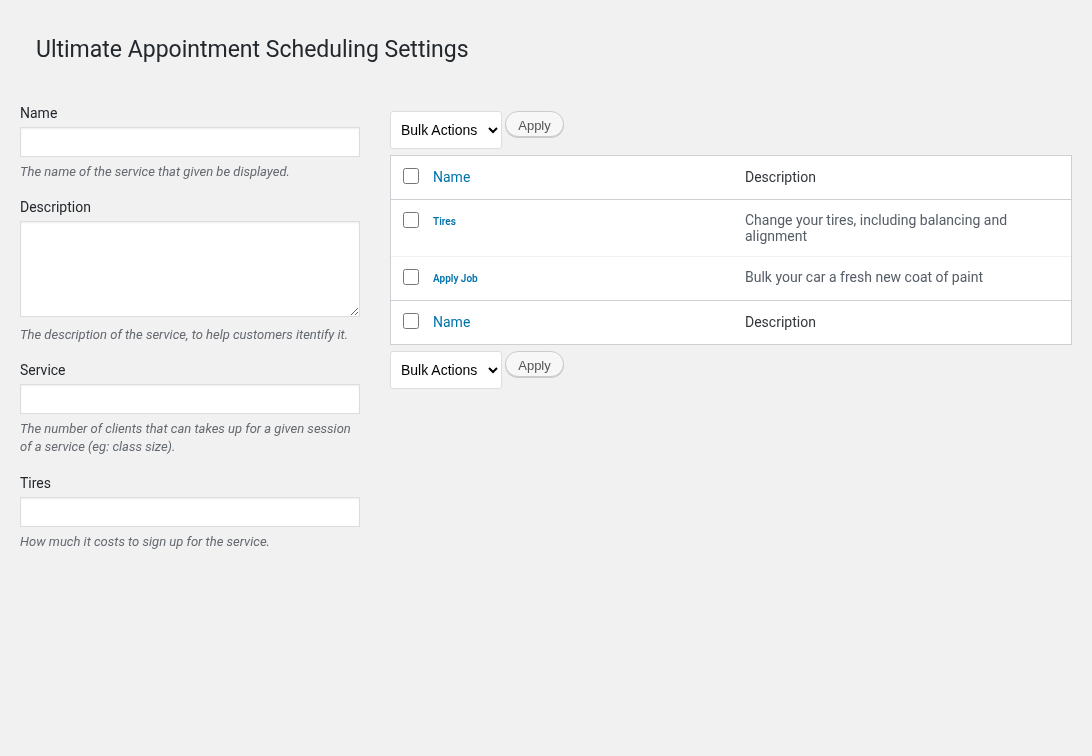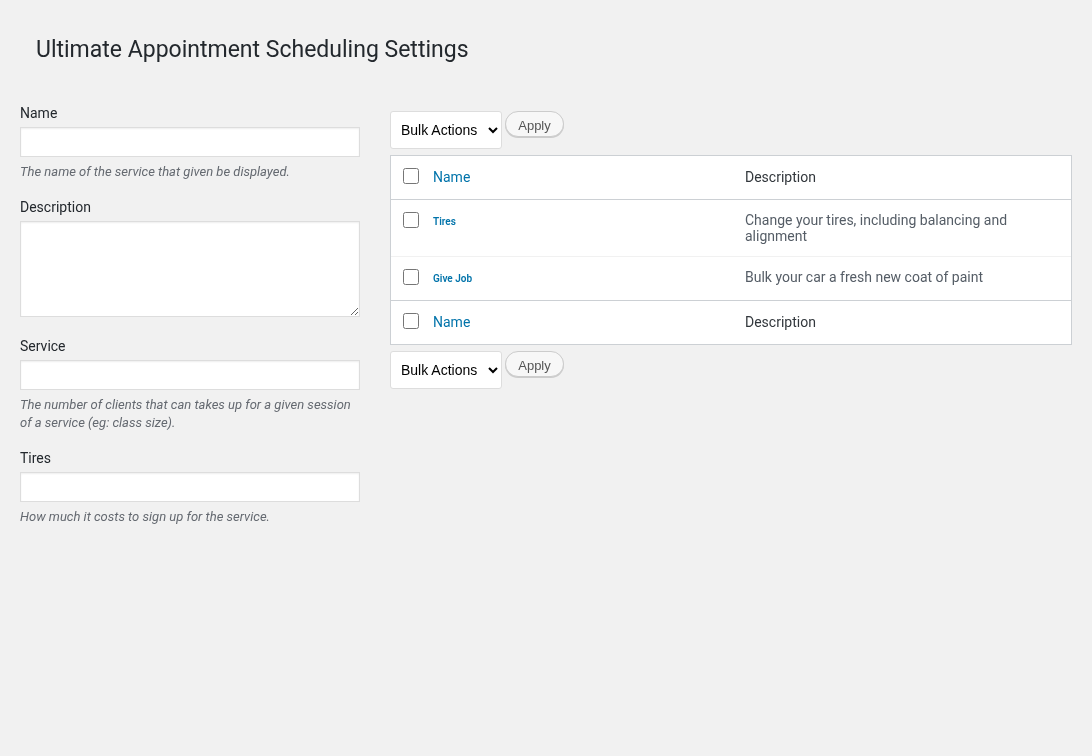--- a/index.html
+++ b/index.html
@@ -205,20 +205,21 @@
 
         <div class="form-field">
           <label>Name</label>
           <input type="text" value="" style="">
           <p class="form-hint">The name of the service that given be displayed.</p>
         </div>
 
         <div class="form-field">
           <label>Description</label>
           <textarea style=""></textarea>
+          <p class="form-hint">The description of the service, to help customers itentify it.</p>
         </div>
 
         <div class="form-field">
           <label>Service</label>
           <input type="text" value="" style="">
           <p class="form-hint">The number of clients that can takes up for a given session of a service (eg: class size).</p>
         </div>
 
 
         <div class="form-field">
@@ -247,21 +248,21 @@
           </tr>
         </thead>
         <tbody>
           <tr>
             <td class="check-column"><input type="checkbox" style=""></td>
             <td><a href="#" class="row-title">Tires</a></td>
             <td>Change your tires, including balancing and alignment</td>
           </tr>
           <tr>
             <td class="check-column"><input type="checkbox" style=""></td>
-            <td><a href="#" class="row-title">Give Job</a></td>
+            <td><a href="#" class="row-title">Apply Job</a></td>
             <td>Bulk your car a fresh new coat of paint</td>
           </tr>
         </tbody>
         <tfoot>
           <tr>
             <th class="check-column"><input type="checkbox" style=""></th>
             <th class="col-name"><a href="#">Name</a></th>
             <th>Description</th>
           </tr>
         </tfoot>

